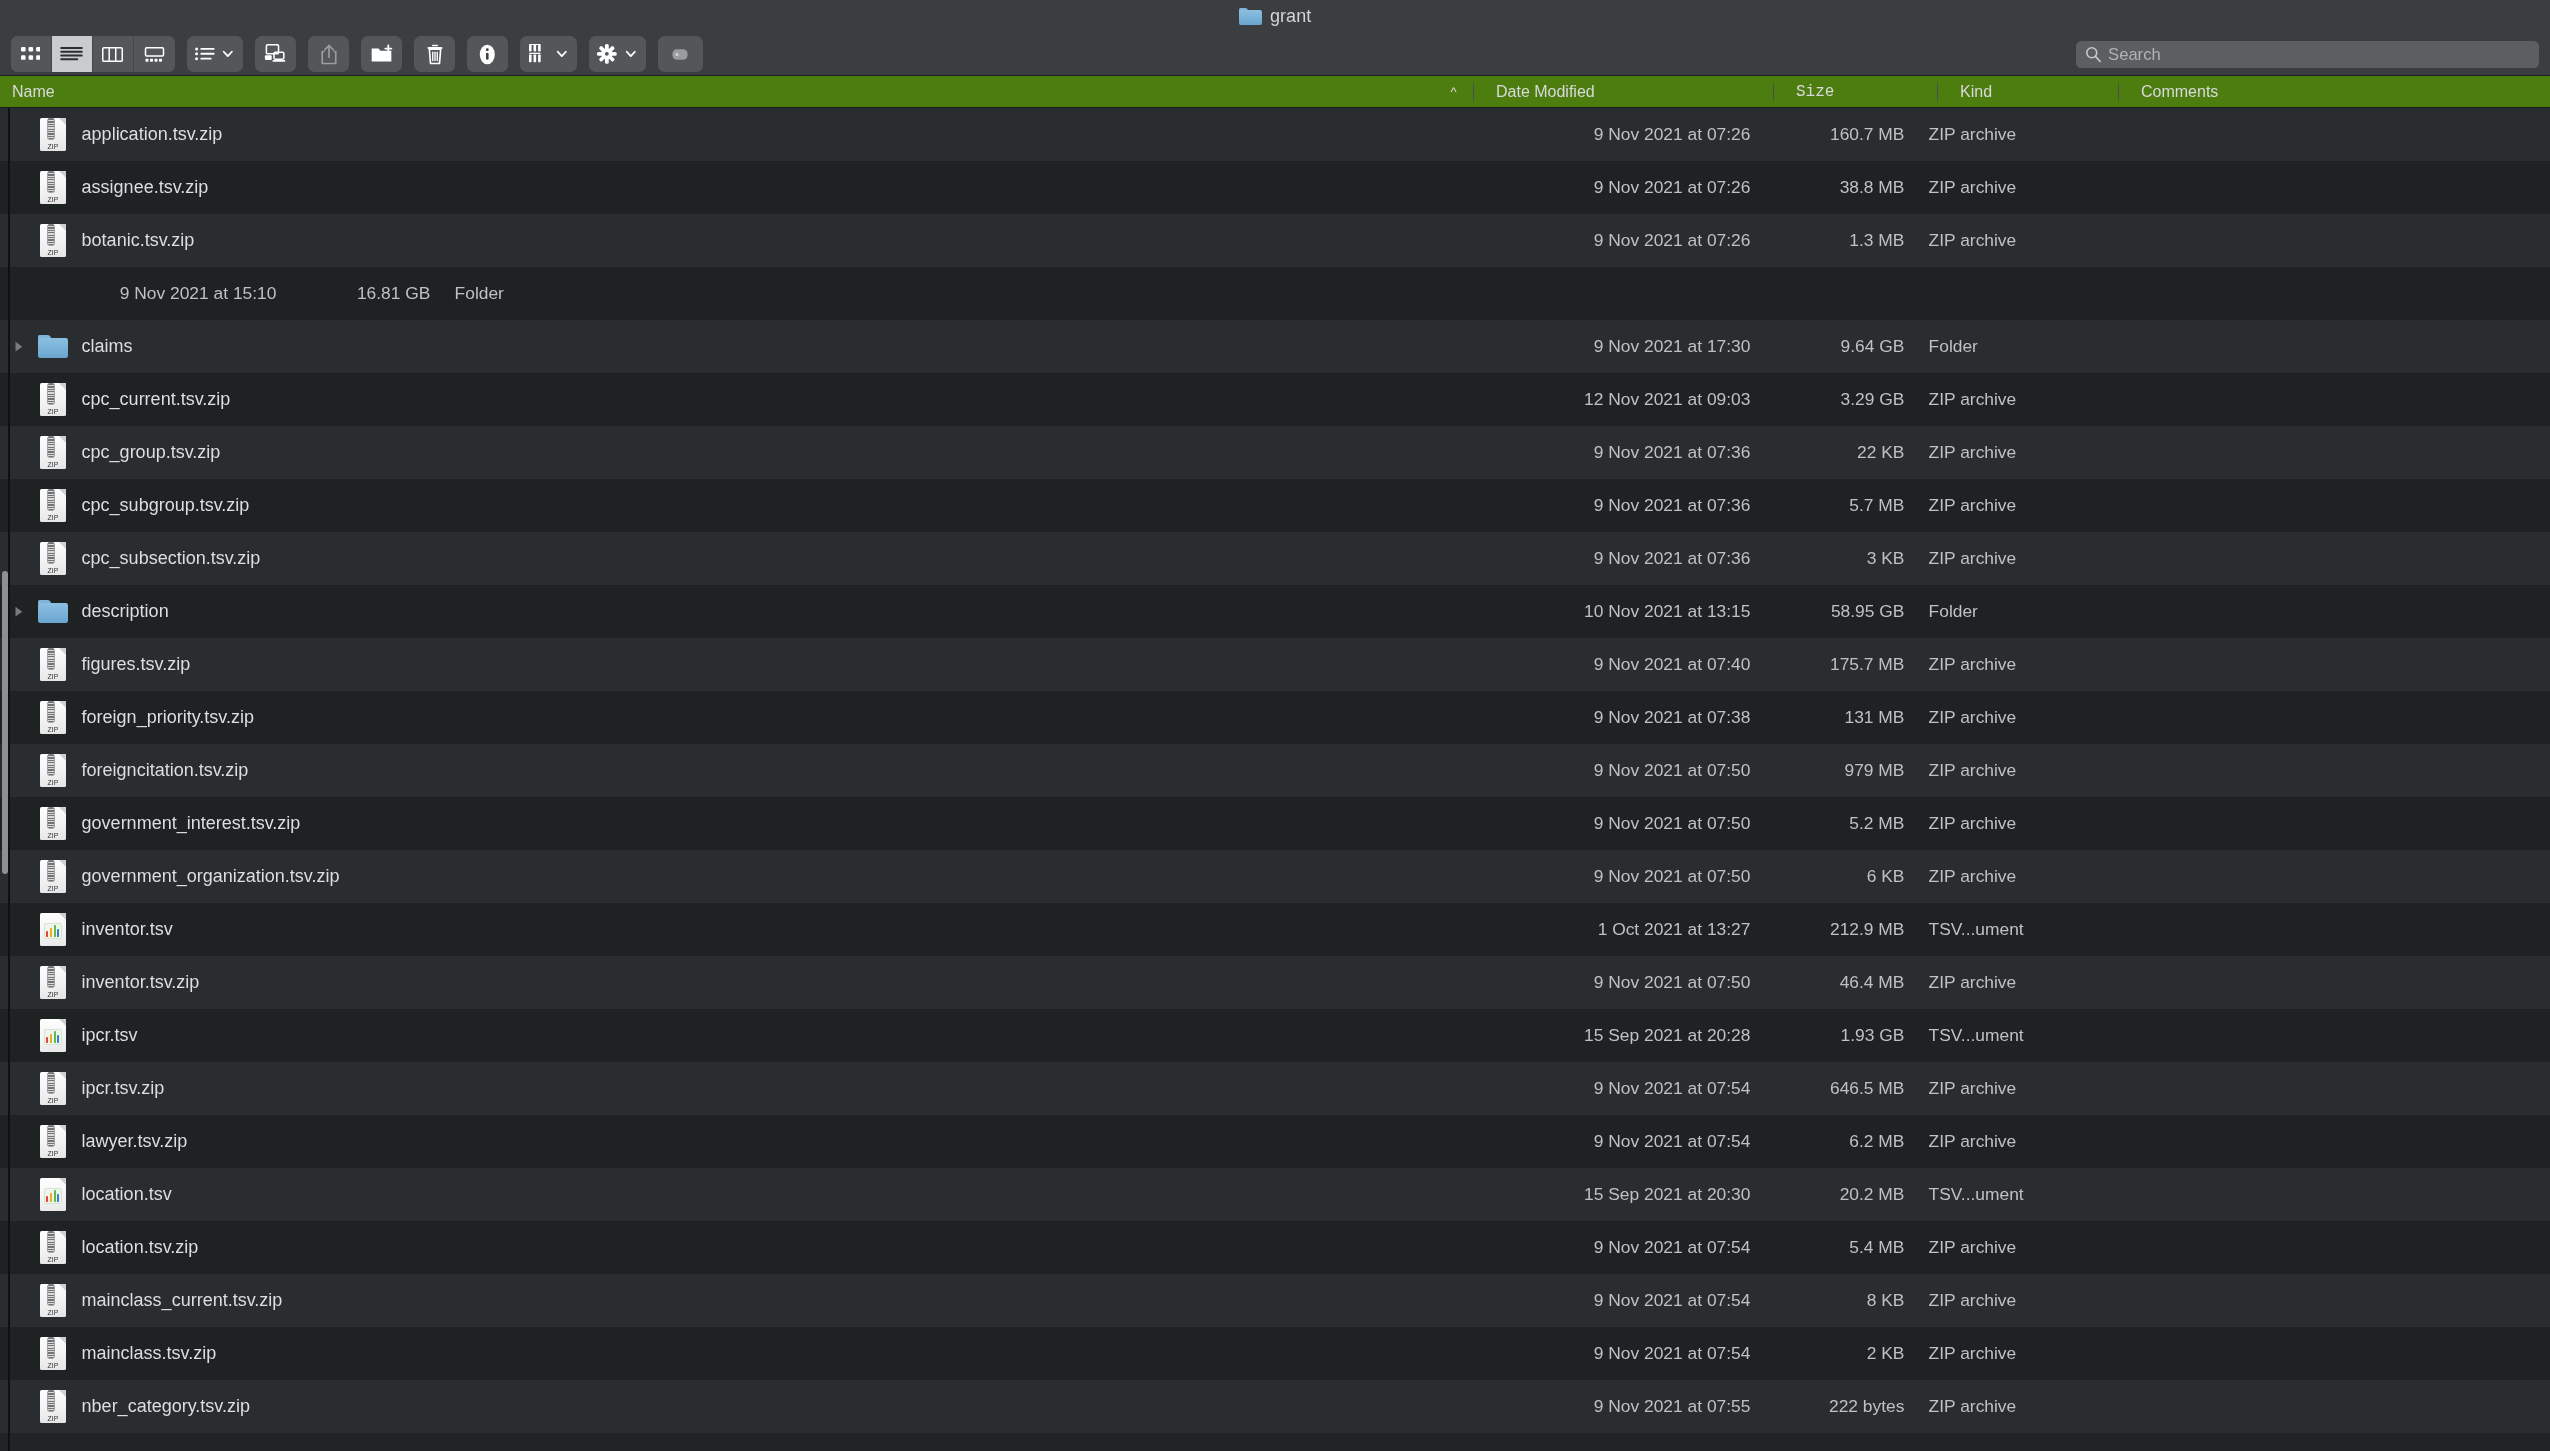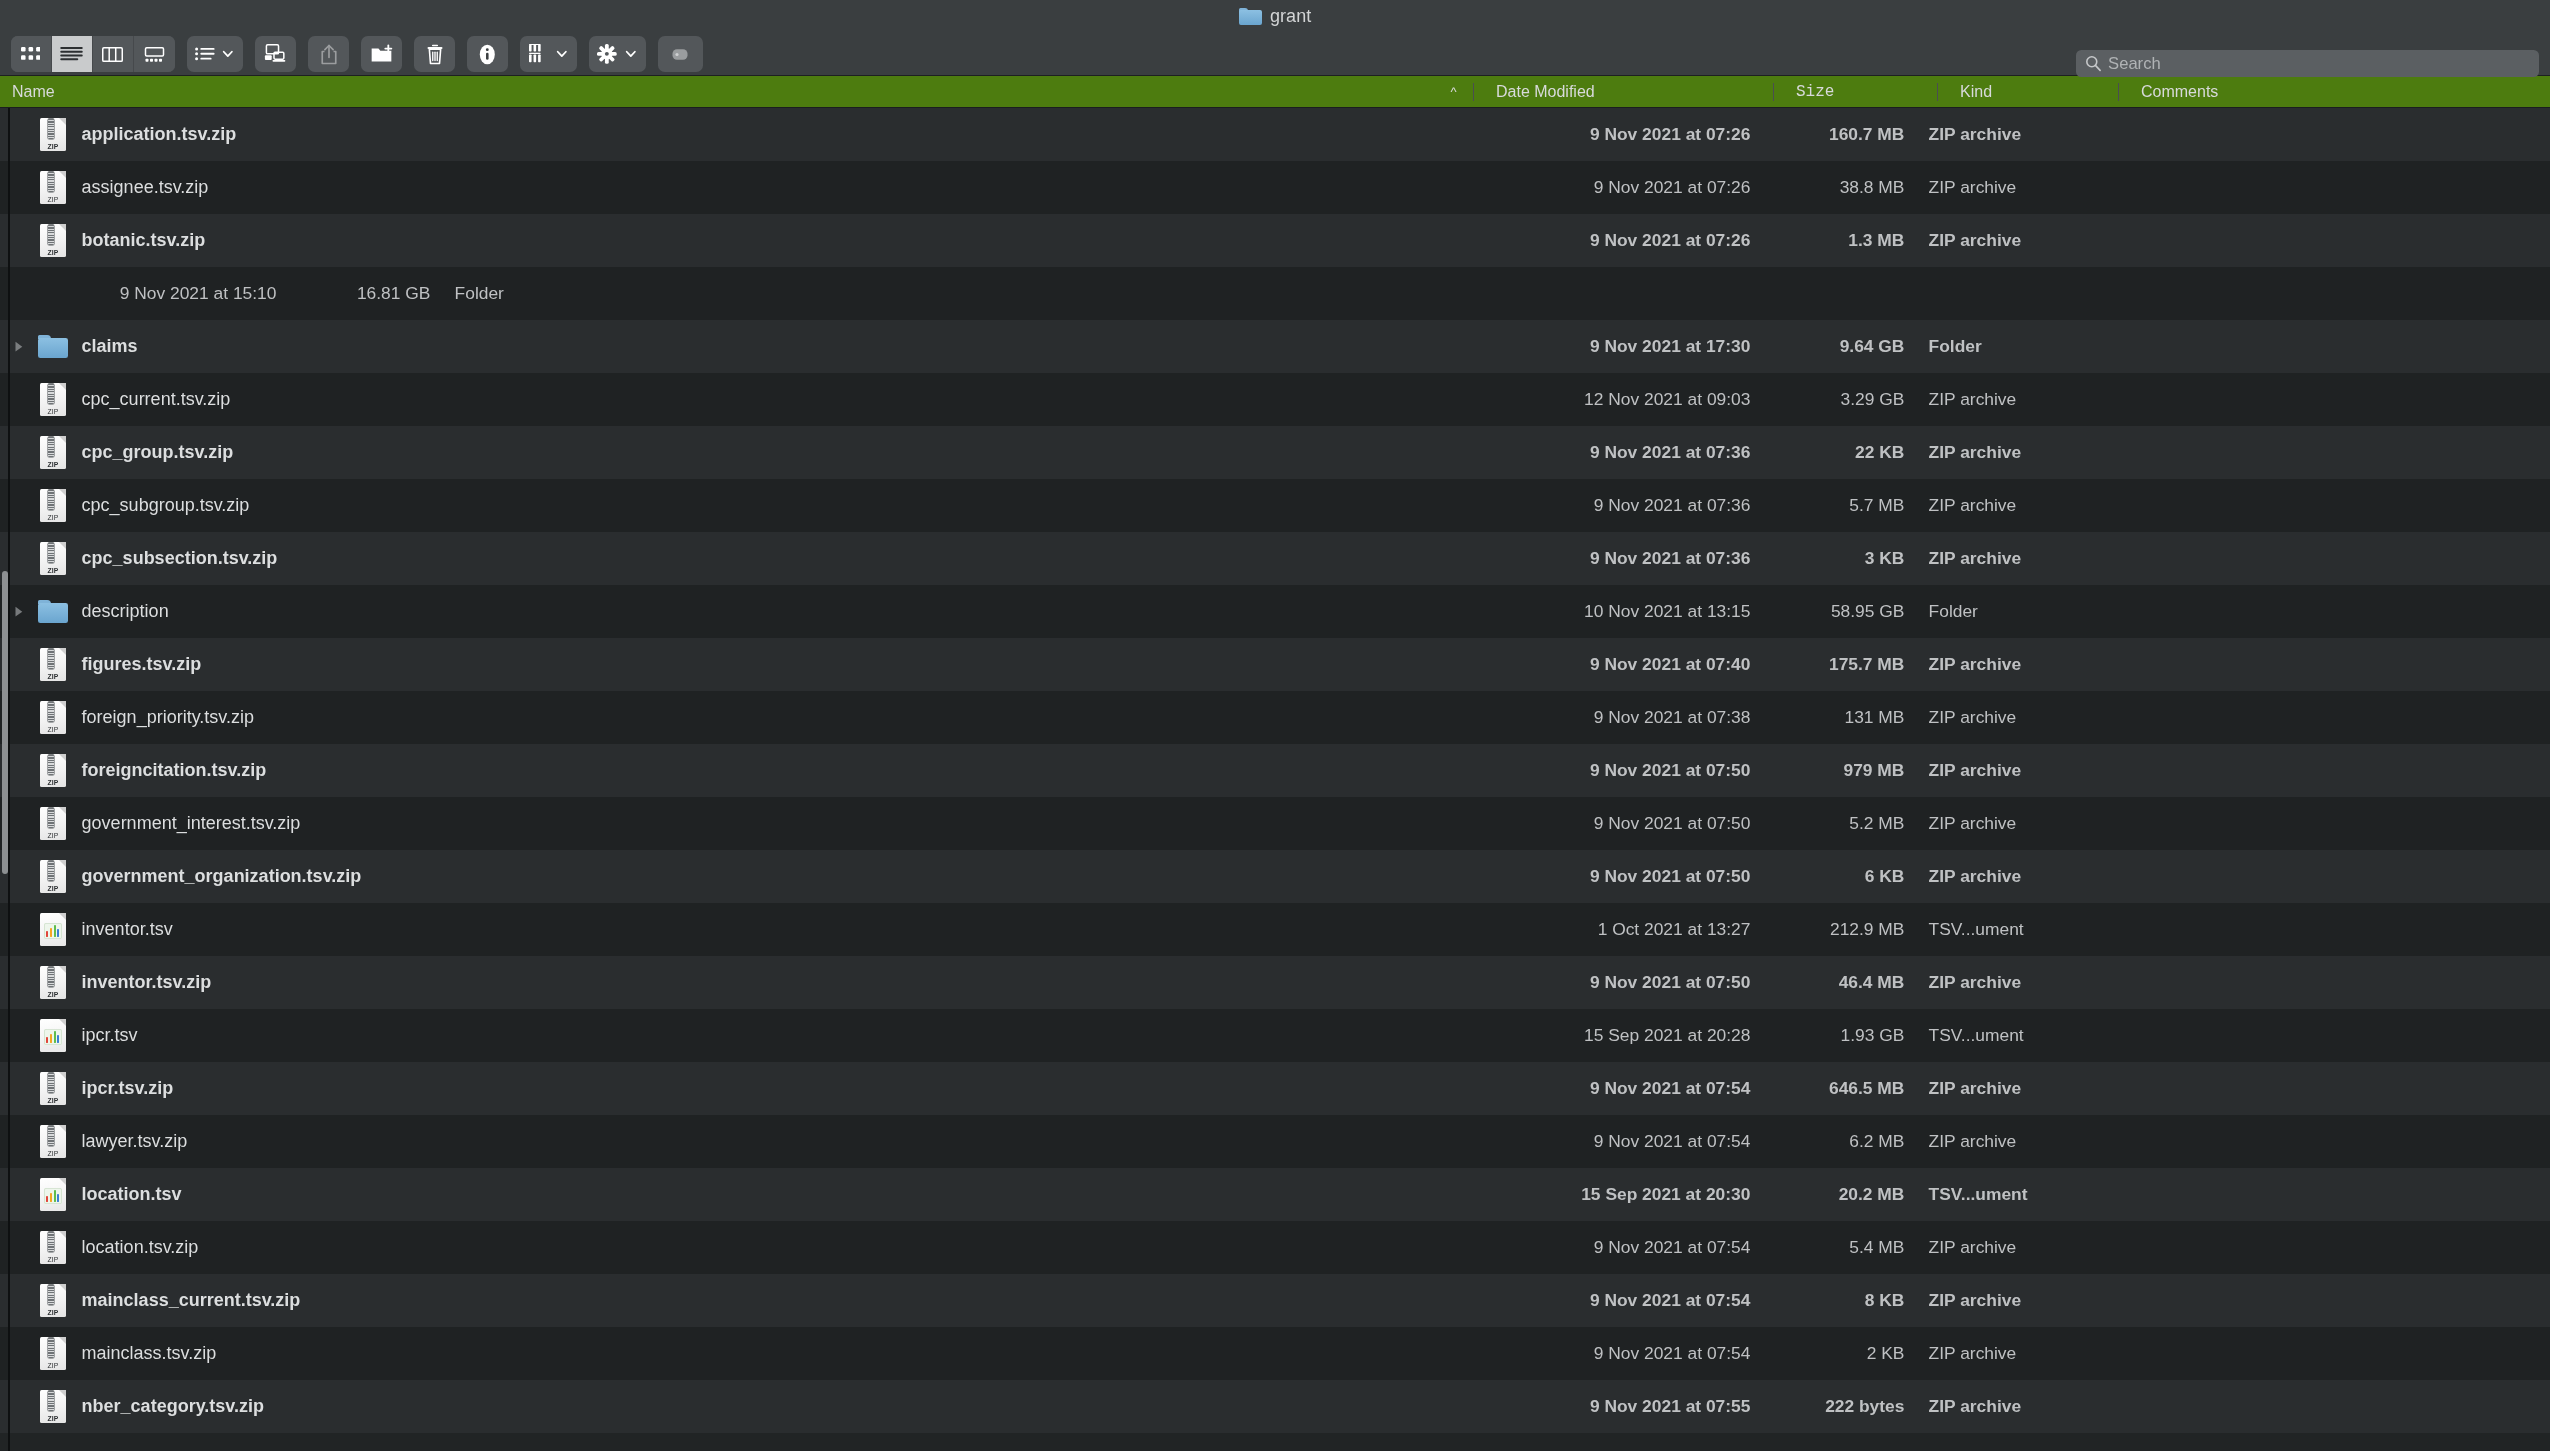--- a/index.html
+++ b/index.html
@@ -89,21 +89,21 @@
   .tbtn.dim svg { opacity:.42; }
   .tbtn.pill {
     width:45px; min-width:45px;
     background:#53575a;
   }
   .chev { width:13.6px; height:13.6px; flex:0 0 auto; }
 
   
   .search {
     position:absolute;
-    right:10.6px; top:17px;
+    right:10.6px; top:8px;
     width:463px; height:27px;
     background:#5b5f62;
     border-radius:5.3px;
     display:flex; align-items:center;
     padding:0 8.3px;
     gap:6.8px;
   }
   .search input {
     flex:1;
     background:transparent;
@@ -148,21 +148,21 @@
     background:#212425;
   }
   .row {
     display:flex;
     height:53px;
     align-items:center;
     color:#c9cbcc;
     font-size:17.4px;
     cursor:default;
   }
-  .row.odd  { background:#2a2d2f;font-weight:bold; }
+  .row.odd  { background:#2a2d2f; }
   .row.even { background:#1f2223; }
 
   .cell { display:flex; align-items:center; height:100%; }
   .c-name {
     width:1474px;
     padding-left:6px;
     gap:0;
   }
   .c-date { width:290px; padding-right:13.6px; justify-content:flex-end; }
   .c-size { width:154px; padding-right:13.6px; justify-content:flex-end; }

